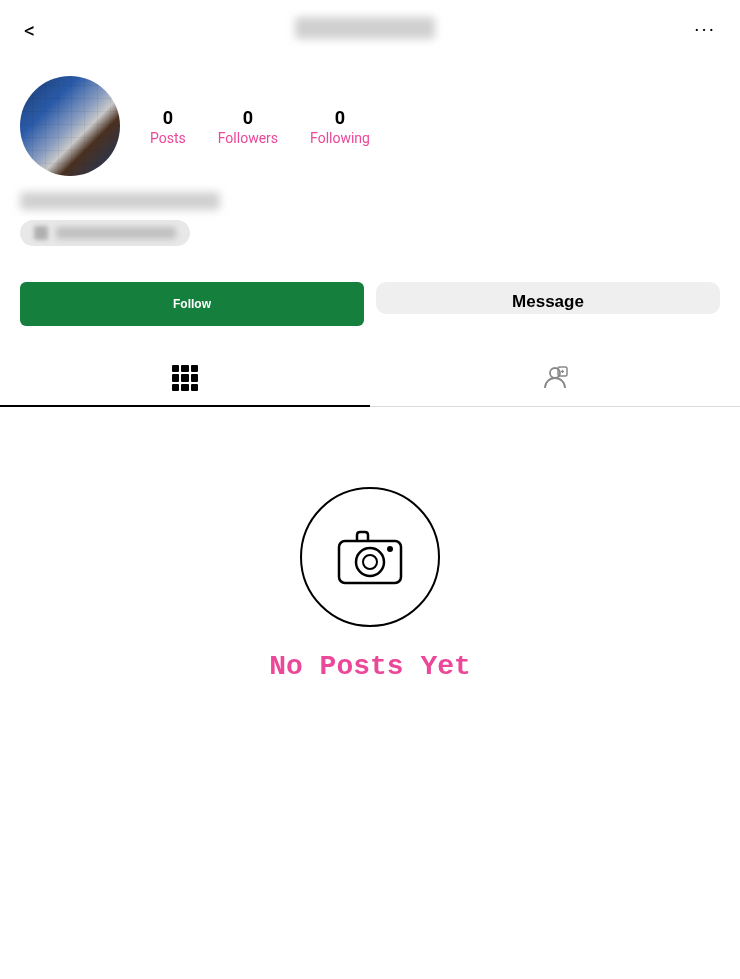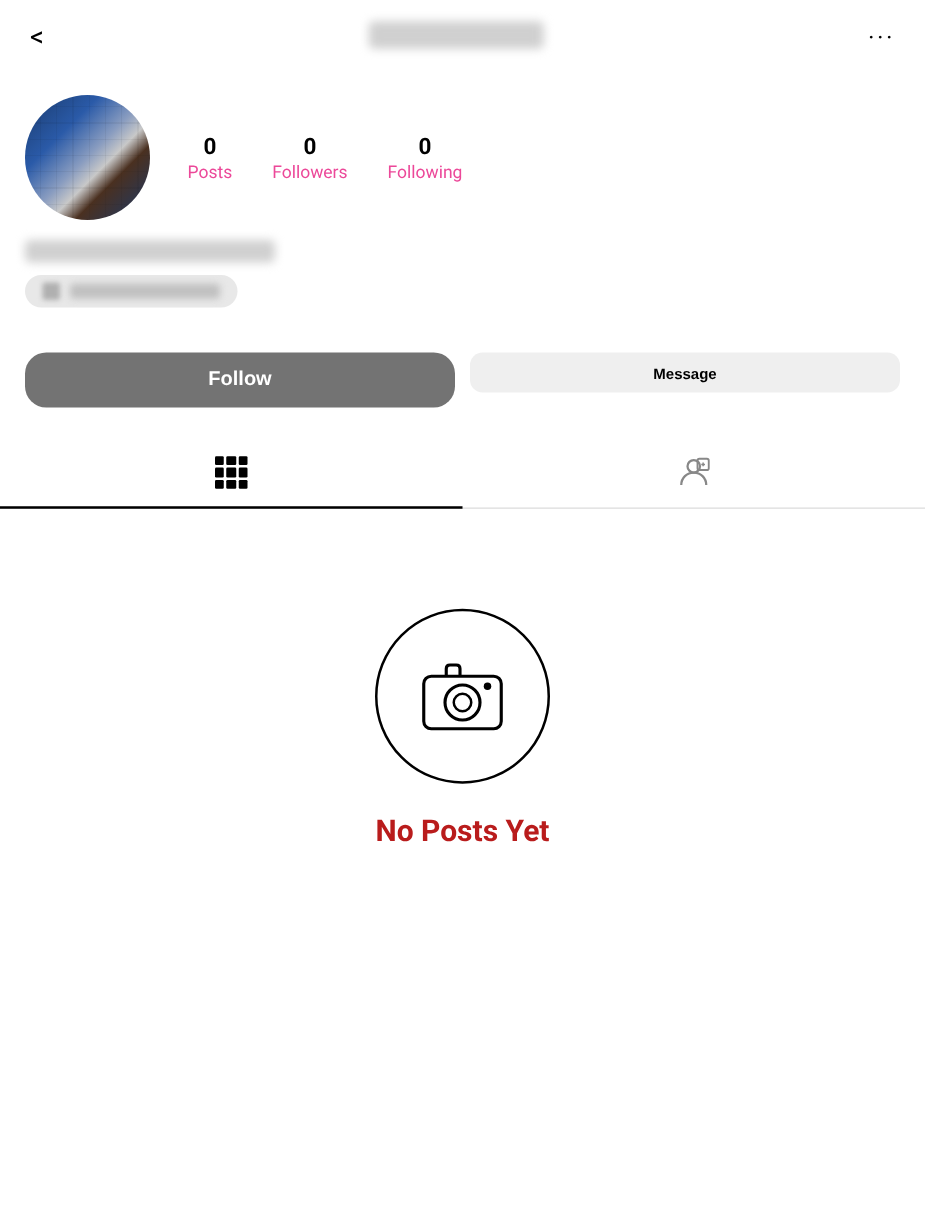--- a/index.html
+++ b/index.html
@@ -172,39 +172,39 @@
 
     
     .action-buttons {
       display: flex;
       gap: 12px;
       padding: 16px 20px 20px 20px;
     }
 
     .btn-follow {
       flex: 1;
-      background: #737373;
+      background: #15803d;
       color: #ffffff;
       border: none;
-      border-radius: 17px;
+      border-radius: 6px;
       padding: 10px 20px;
-      font-size: 16px;
+      font-size: 12px;
       font-weight: 600;
       cursor: pointer;
       height: 44px;
     }
 
     .btn-message {
       flex: 1;
       background: #efefef;
       color: #000000;
       border: none;
       border-radius: 10px;
       padding: 10px 20px;
-      font-size: 12px;
+      font-size: 17px;
       font-weight: 600;
       cursor: pointer;
       height: 32px;
     }
 
     
     .tab-bar {
       display: flex;
       border-bottom: 1px solid #dbdbdb;
       margin-top: 4px;
@@ -273,23 +273,24 @@
       width: 140px;
       height: 140px;
       border: 2.5px solid #000;
       border-radius: 50%;
       display: flex;
       align-items: center;
       justify-content: center;
     }
 
     .no-posts-title {
-      font-size: 24px;
+      font-size: 28px;
       font-weight: 700;
-      color: #b91c1c;
+      color: #ec4899;
+      font-family: Liberation Mono, monospace;
     }
   </style>
 </head>
 <body>
 
 <div class="header">
   <span class="header-back">&lt;</span>
   <div class="header-username">
     <span class="header-username-blurred"></span>
   </div>

